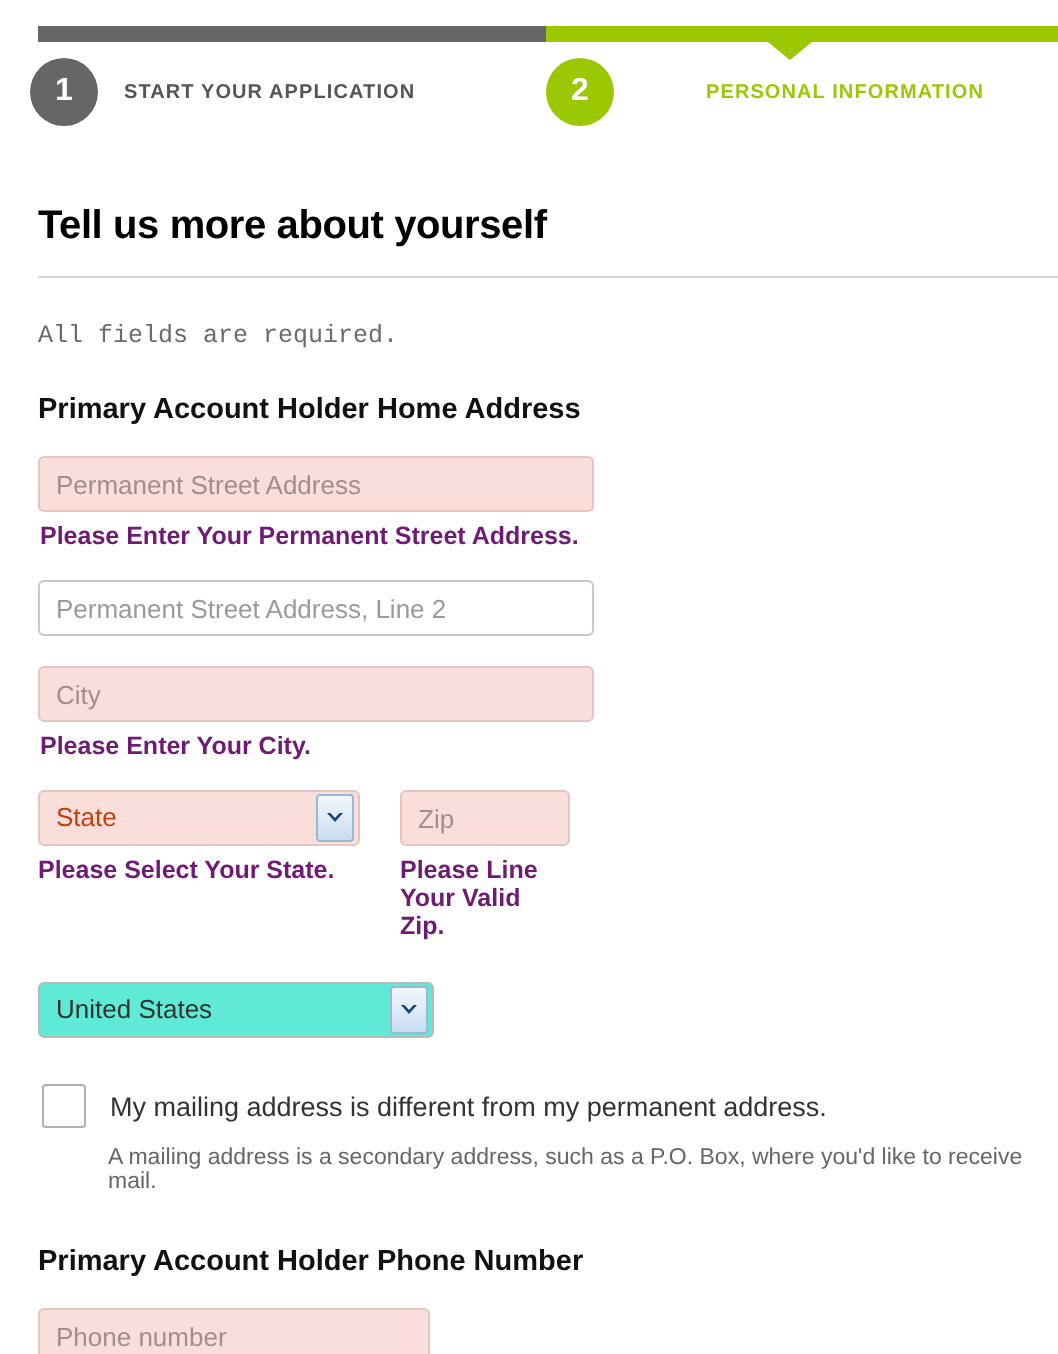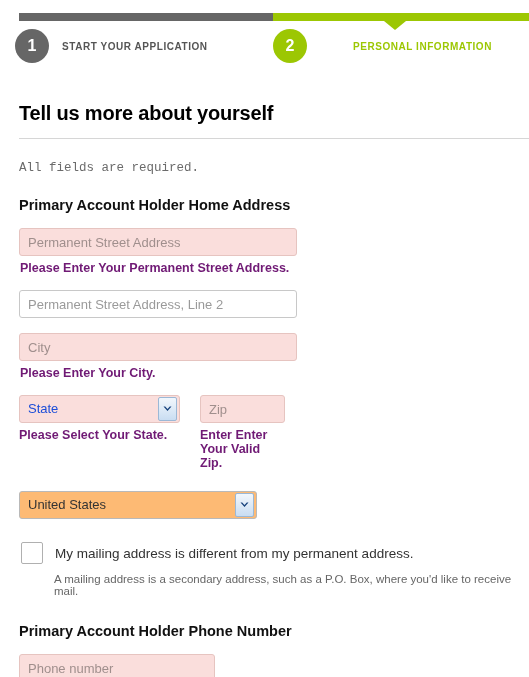--- a/index.html
+++ b/index.html
@@ -190,25 +190,25 @@
     justify-content: center;
     flex: 0 0 auto;
   }
   .selectbox .arrow-btn svg { display: block; }
 
   .select-state {
     width: 161px;
     background: #fadedc;
     border: 1px solid #e6c4c0;
   }
-  .select-state .sel-text { color: #1d4ed8; }
+  .select-state .sel-text { color: #c2410c; }
   .select-country {
-    width: 238px;
+    width: 198px;
     margin: 21px 0 0 19px;
-    background: #fdba74;
+    background: #5eead4;
     border: 1px solid #b9b9b9;
   }
   .select-country .sel-text { color: #333333; }
 
   
   .check-row {
     display: flex;
     align-items: center;
     margin: 23px 0 0 21px;
   }
@@ -291,21 +291,21 @@
           <svg width="9" height="6" viewBox="0 0 9 6">
             <path d="M0.5 0.5 L4.5 5 L8.5 0.5 L6.8 0.5 L4.5 3 L2.2 0.5 Z" fill="#16417c"></path>
           </svg>
         </span>
       </div>
       <div class="err-msg">Please Select Your State.</div>
     </div>
 
     <div class="col col-zip">
       <input class="txt zip error" type="text" placeholder="Zip" style="">
-      <div class="err-msg">Enter Enter Your Valid Zip.</div>
+      <div class="err-msg">Please Line Your Valid Zip.</div>
     </div>
 
   </div>
 
   <div class="selectbox select-country">
     <span class="sel-text">United States</span>
     <span class="arrow-btn">
       <svg width="9" height="6" viewBox="0 0 9 6">
         <path d="M0.5 0.5 L4.5 5 L8.5 0.5 L6.8 0.5 L4.5 3 L2.2 0.5 Z" fill="#16417c"></path>
       </svg>

